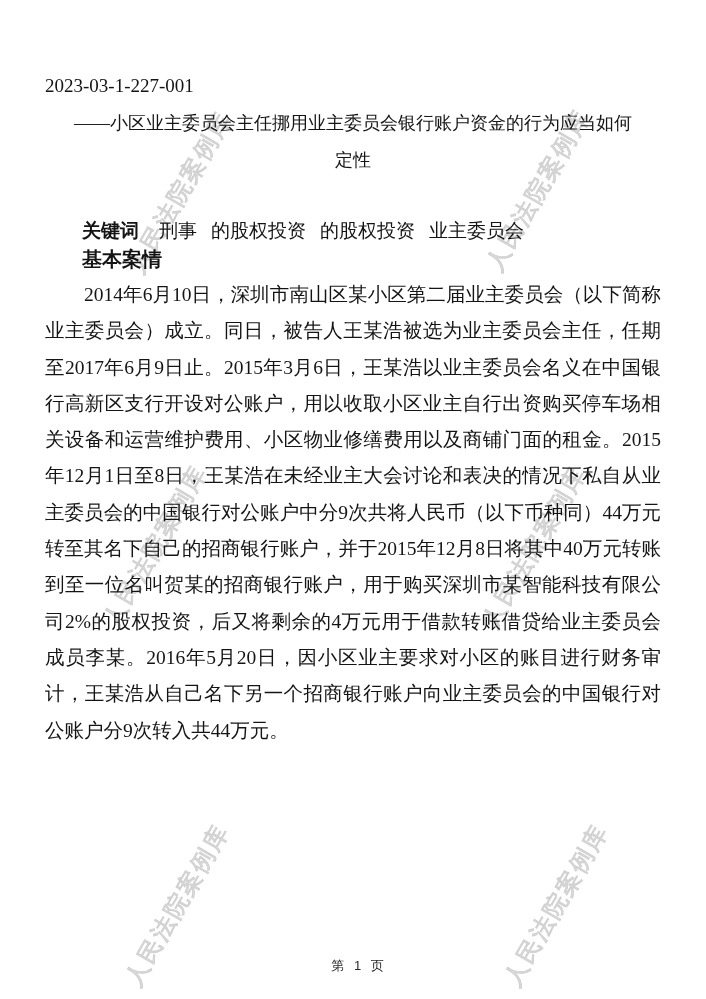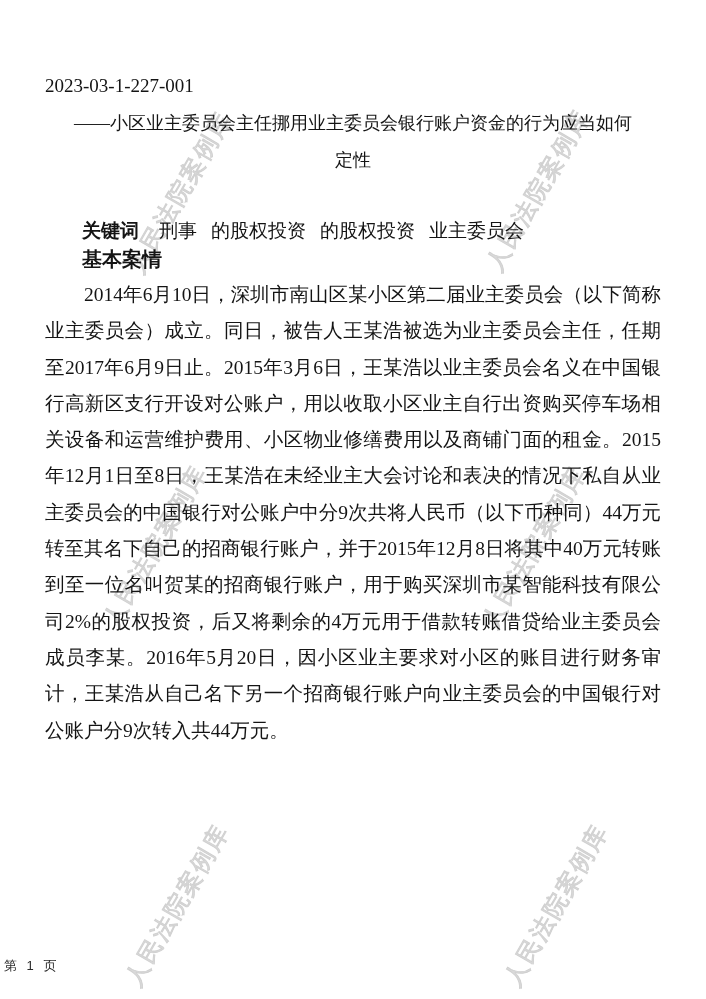--- a/index.html
+++ b/index.html
@@ -85,24 +85,24 @@
     display: block;
     font-size: 19.5px;
     line-height: 36.3px;
     text-align: justify;
     text-indent: 39px;
     margin: 0;
   }
   .page-footer {
     position: absolute;
     z-index: 1;
-    left: 4px;
+    left: 12px;
     right: 0;
     bottom: 24px;
-    text-align: left;
+    text-align: center;
     font-size: 13px;
     letter-spacing: 3px;
     color: #2a2a2a;
     font-family: "Liberation Sans", "DejaVu Sans", sans-serif;
   }
 </style>
 </head>
 <body>
 
 <div class="page">

